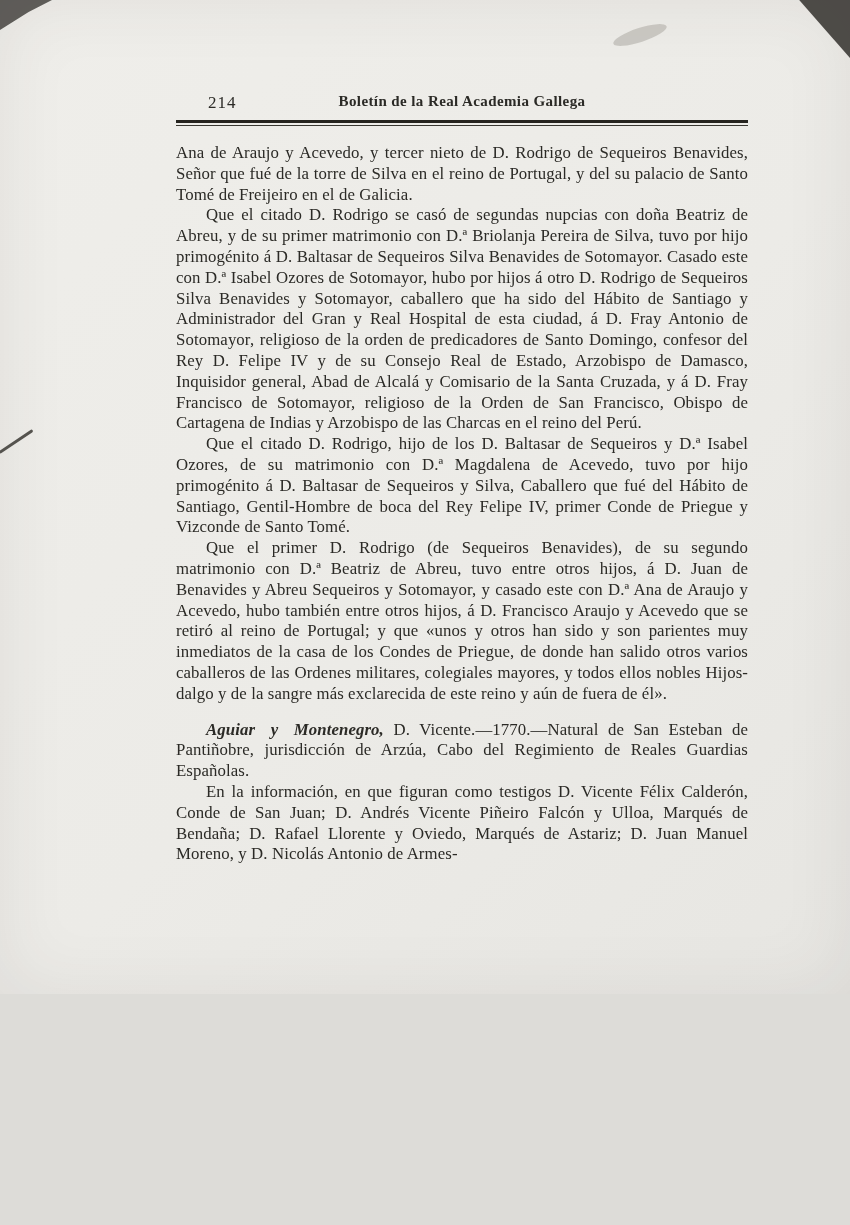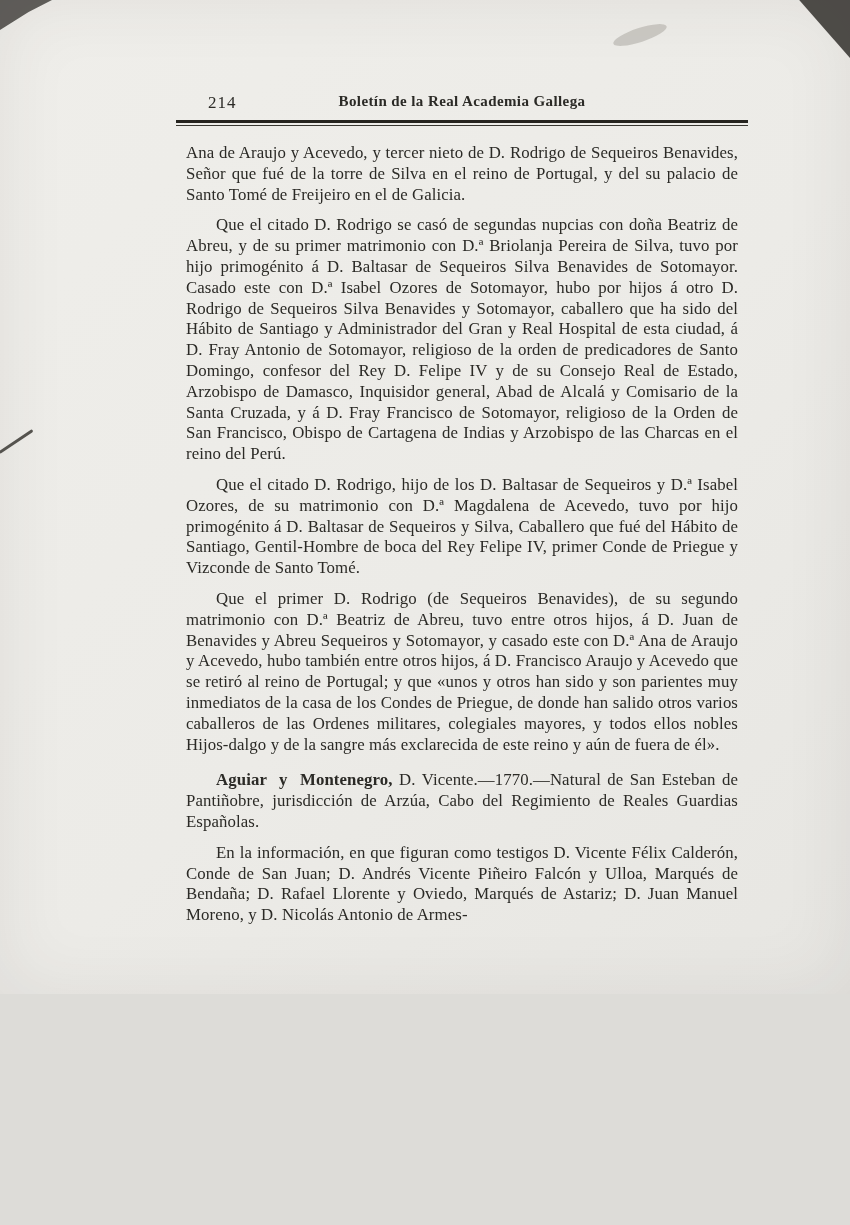--- a/index.html
+++ b/index.html
@@ -53,32 +53,33 @@
   }
 
   .text-block {
     margin-top: 17px;
     font-size: 16.8px;
     line-height: 20.8px;
     text-align: justify;
     letter-spacing: 0.1px;
   }
   .para {
-    margin: 10px;
+    margin: 0;
     text-indent: 30px;
   }
   .para.flush {
     text-indent: 0;
   }
   .para.entry {
     margin-top: 15px;
   }
   .entry-name {
     font-weight: 700;
     word-spacing: 6px;
+    font-style: italic;
   }
   .entry-person {
   }
 
   
   .artifact { position: absolute; pointer-events: none; }
   .corner-tl {
     top: 0; left: 0;
     width: 52px; height: 30px;
     background: #45433f;

